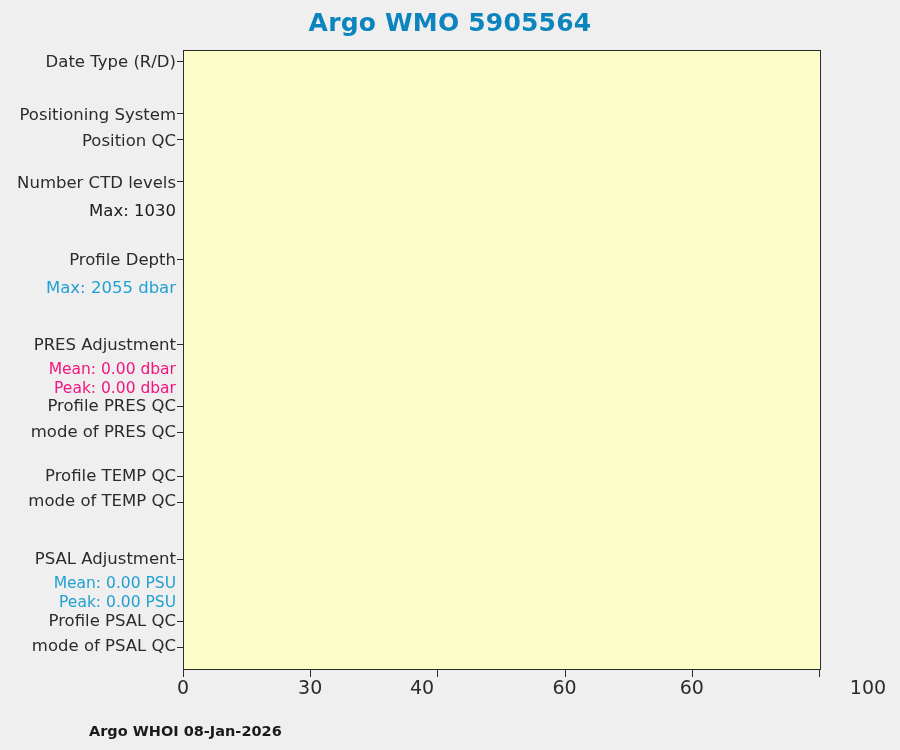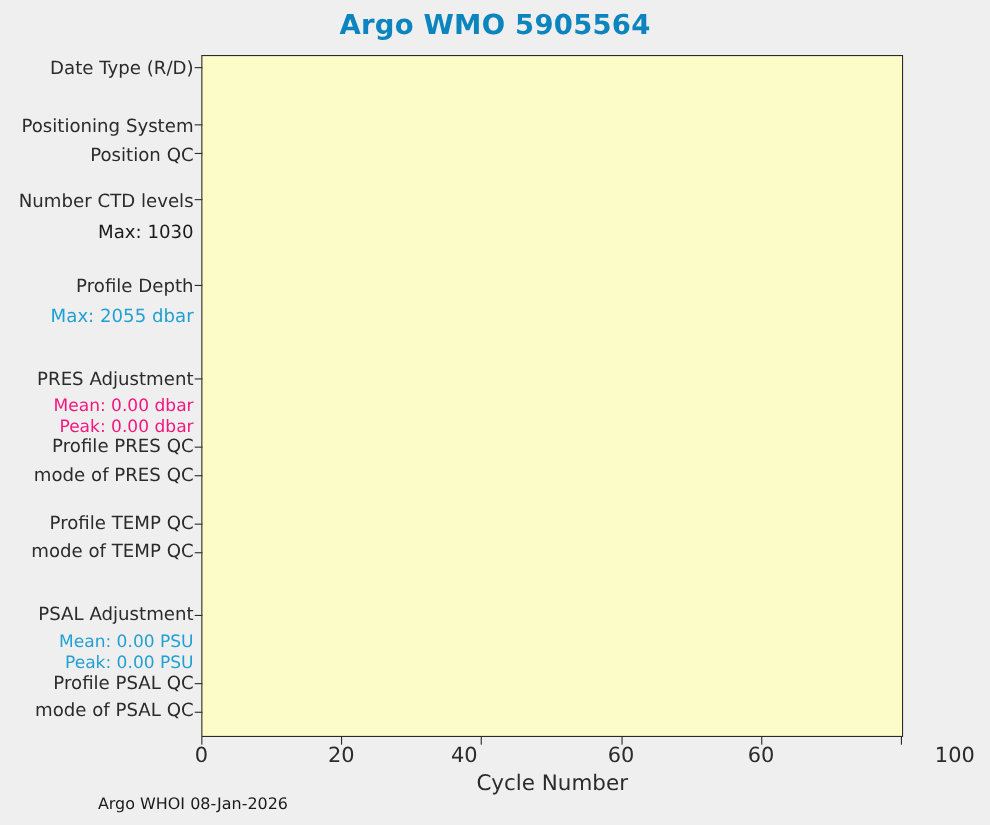--- a/index.html
+++ b/index.html
@@ -62,21 +62,21 @@
     position: absolute; top: 676px;
     transform: translateX(-50%);
     font-size: 19px; color: #2b2b2b;
   }
   #xlabel {
     position: absolute; left: 183px; top: 700px; width: 638px;
     text-align: center; font-size: 19.5px; color: #2b2b2b;
   }
   #footer {
     position: absolute; left: 89px; top: 723px;
-    font-size: 14.5px; color: #1a1a1a;
+    font-size: 14.5px; color: #1a1a1a; font-weight: bold;
   }
 </style>
 </head>
 <body>
 
 <div id="root">
 
   <div id="title">Argo WMO 5905564</div>
 
   <div class="lab" style="top:52px">Date Type (R/D)</div>
@@ -141,22 +141,21 @@
   <div id="xaxis-ticks">
       <div class="tick" style="left: 0px;"></div>
       <div class="tick" style="left: 127.2px;"></div>
       <div class="tick" style="left: 254.4px;"></div>
       <div class="tick" style="left: 381.6px;"></div>
       <div class="tick" style="left: 508.8px;"></div>
       <div class="tick" style="left: 636px;"></div>
     </div>
   <div id="xticklabels">
       <div class="ticklab" style="left: 183px;">0</div>
-      <div class="ticklab" style="left: 310.2px;">20</div>
+      <div class="ticklab" style="left: 310.2px;">30</div>
       <div class="ticklab" style="left: 422px;">40</div>
       <div class="ticklab" style="left: 564.6px;">60</div>
       <div class="ticklab" style="left: 691.8px;">60</div>
       <div class="ticklab" style="left: 868px;">100</div>
     </div>
-  <div id="xlabel">Cycle Number</div>
 
   <div id="footer">Argo WHOI 08-Jan-2026</div>
 </div>
 
 </body></html>

